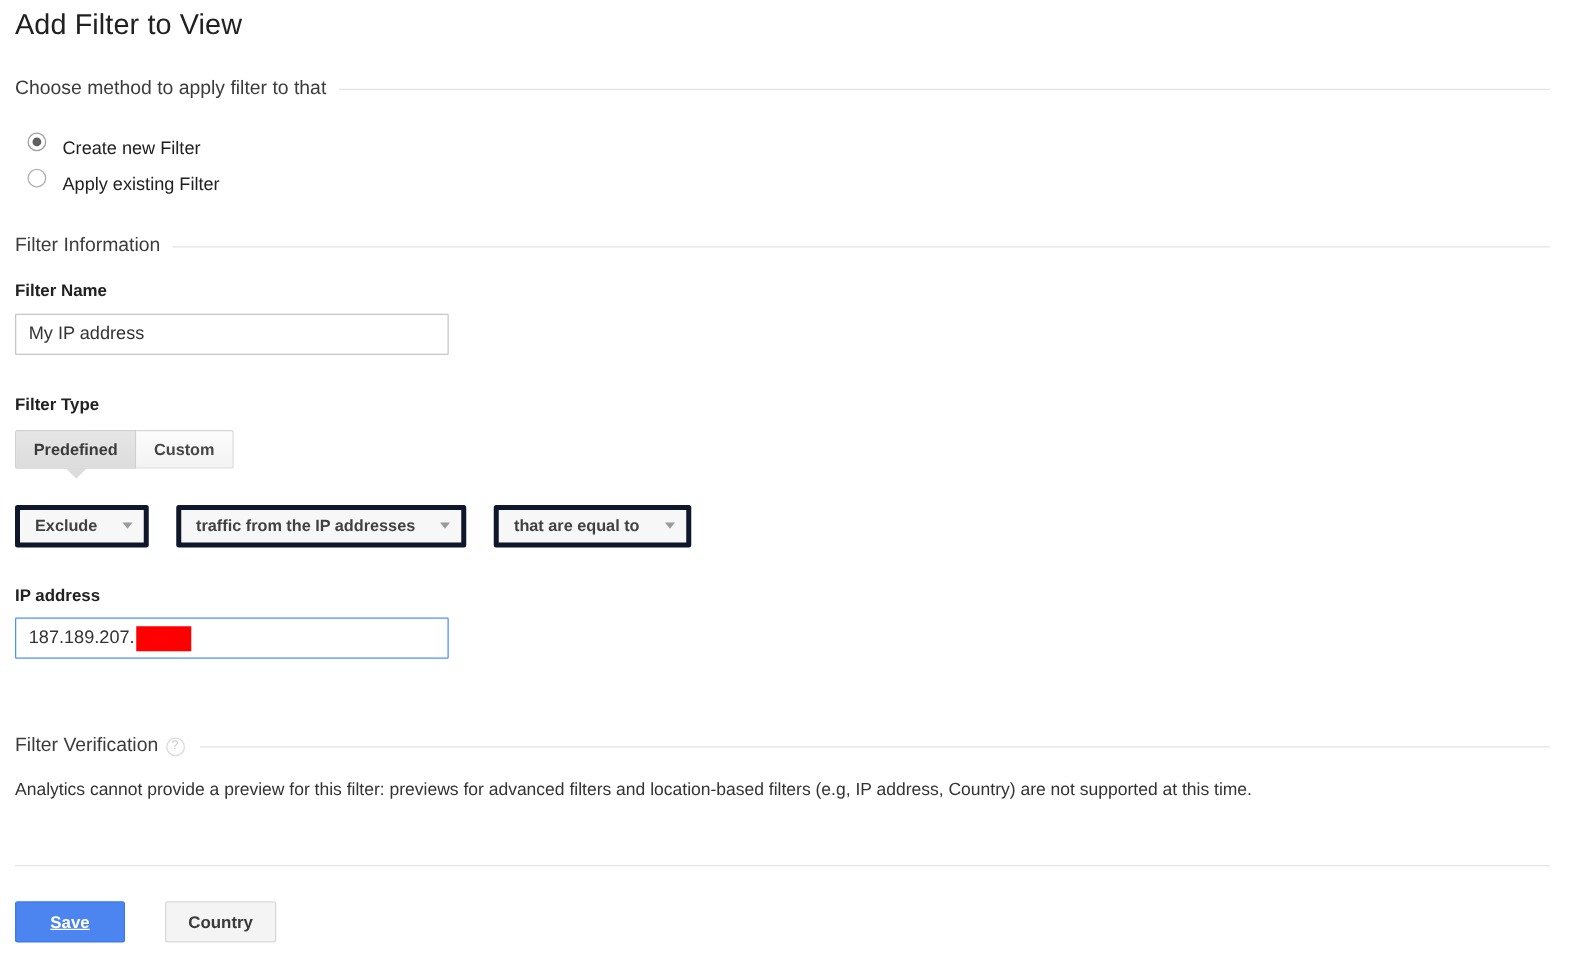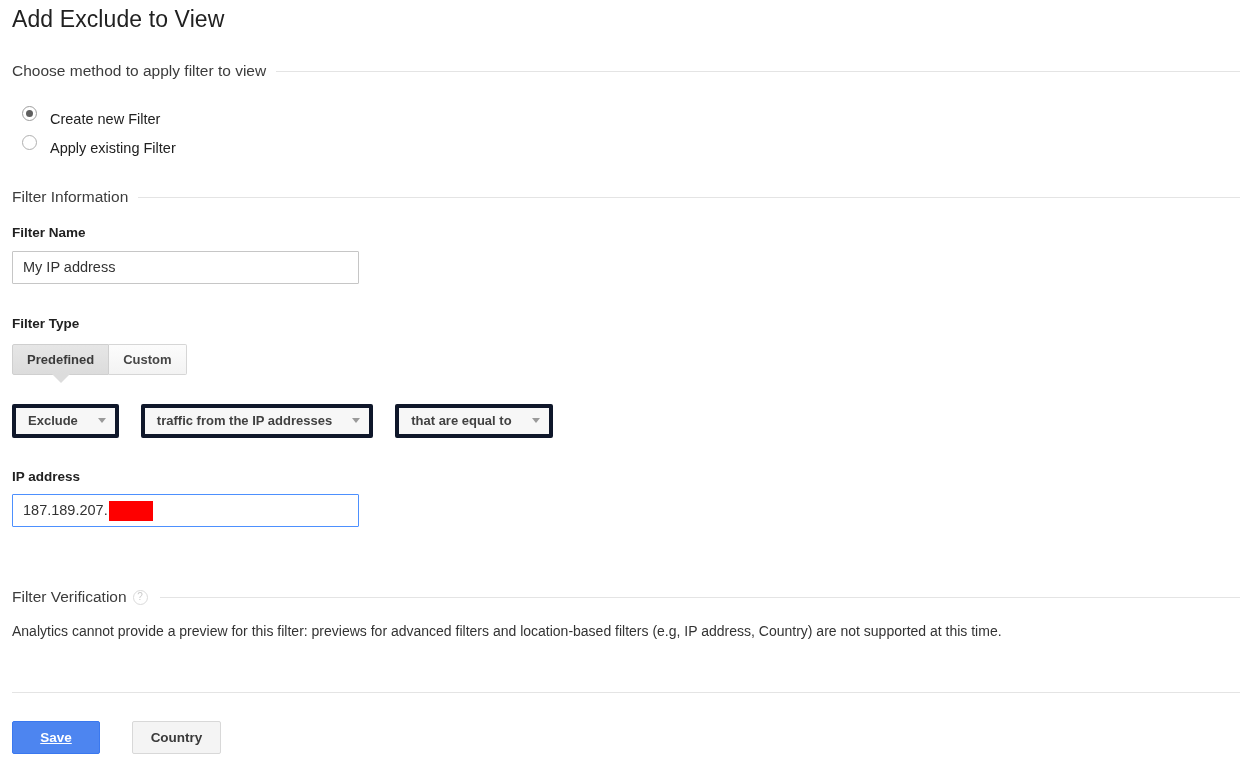--- a/index.html
+++ b/index.html
@@ -291,24 +291,24 @@
     border: 1px solid #d8d8d8;
     color: #3a3a3a;
     margin-left: 32px;
   }
 </style>
 </head>
 <body>
 
 <div class="page">
 
-  <div class="page-title">Add Exclude to View</div>
+  <div class="page-title">Add Filter to View</div>
 
   <div class="section-head" style="top:60px;">
-    <span class="sh-label">Choose method to apply filter to view</span>
+    <span class="sh-label">Choose method to apply filter to that</span>
     <span class="sh-rule"></span>
   </div>
 
   <div class="radio-row" style="top:103px;">
     <span class="radio checked"></span>
     <span class="radio-label">Create new Filter</span>
   </div>
 
   <div class="radio-row" style="top:132px;">
     <span class="radio"></span>

